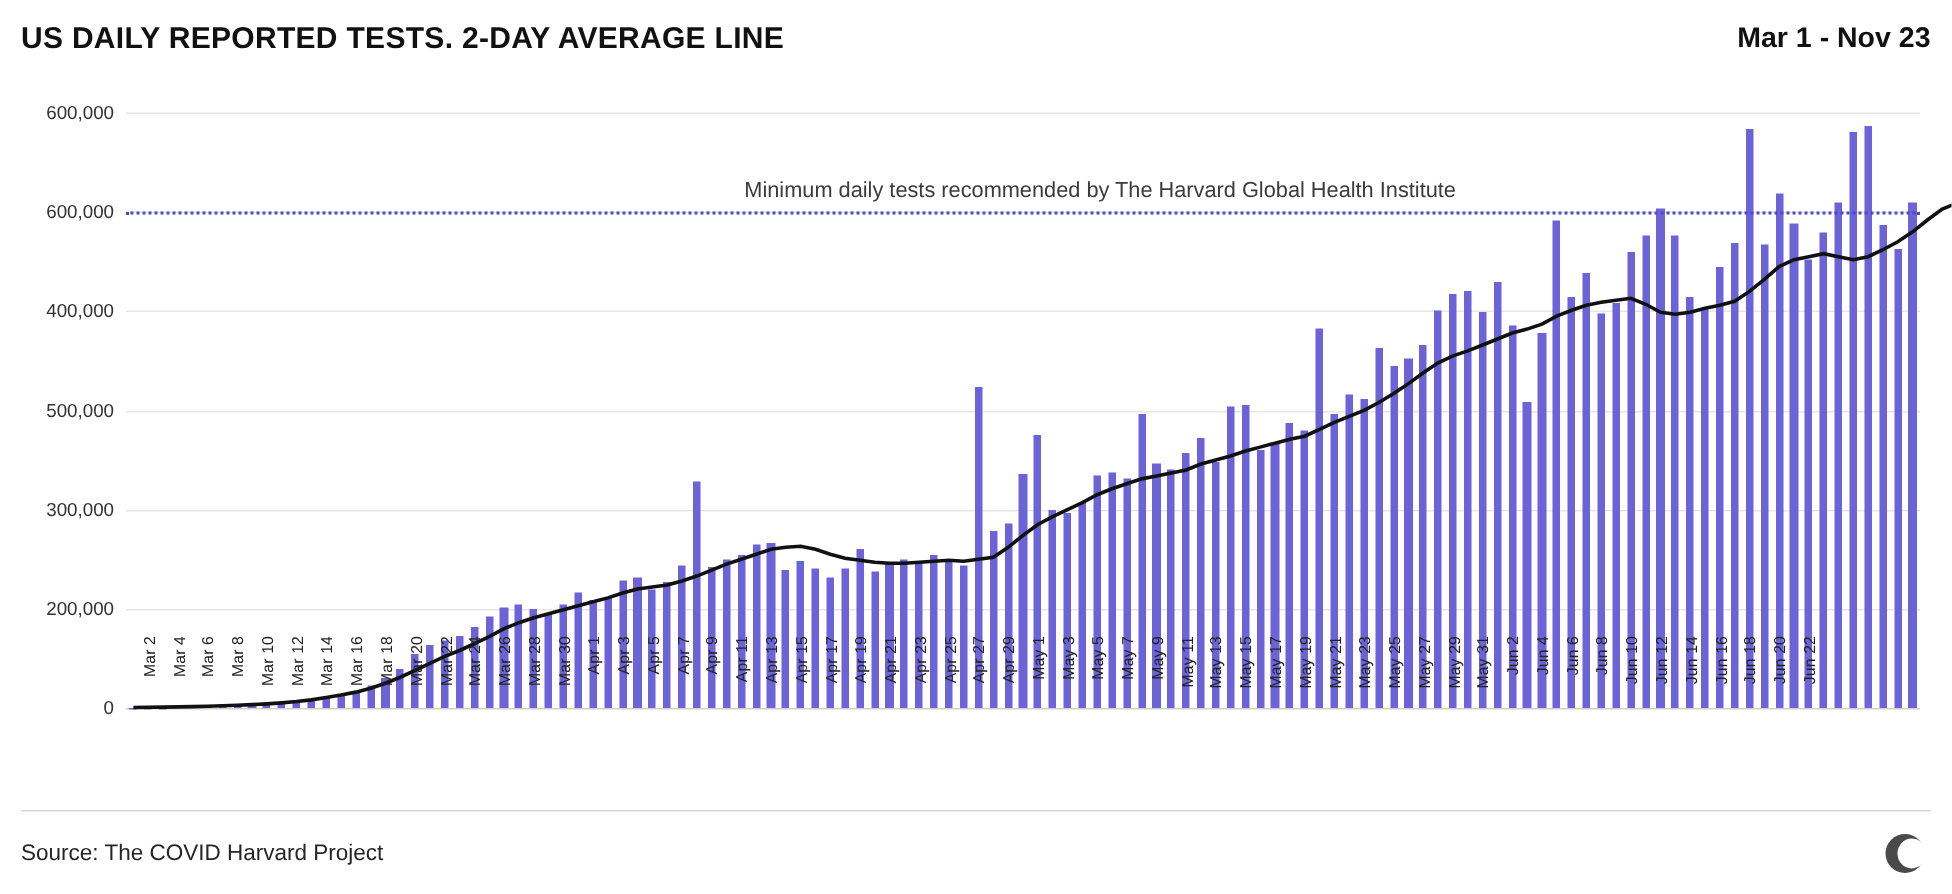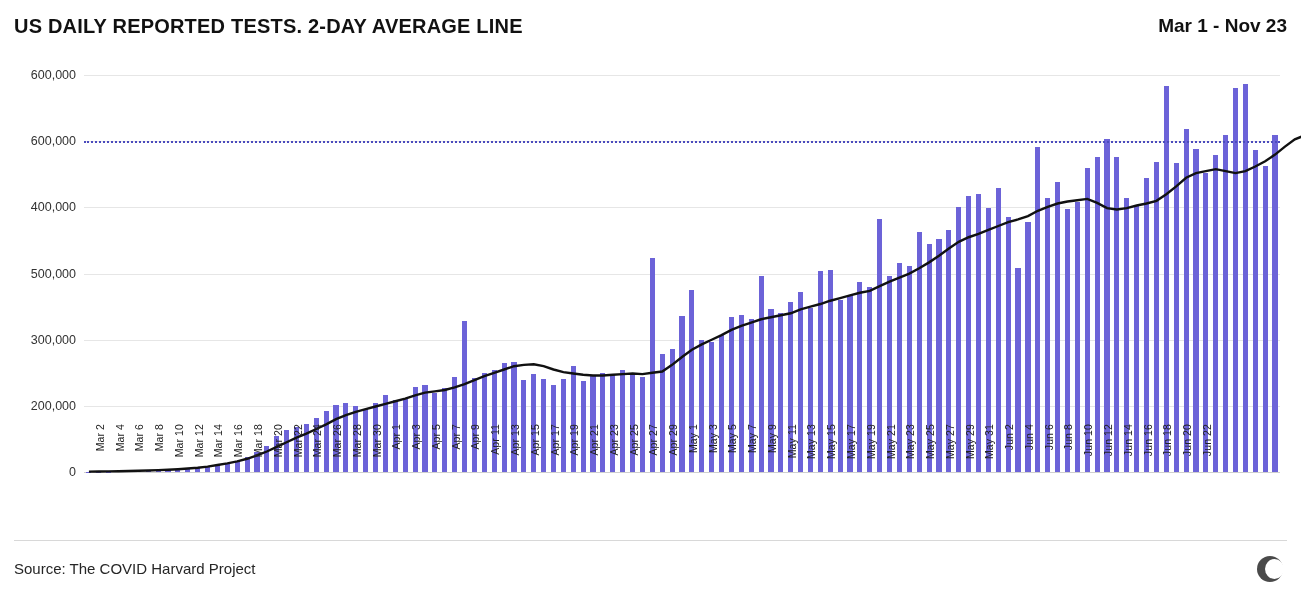--- a/index.html
+++ b/index.html
@@ -324,20 +324,21 @@
           <div class="bar" style="left: 1148.95px; width: 5.13983px; height: 384.21px; background: rgb(108, 99, 216);"></div>
           <div class="bar" style="left: 1158.84px; width: 5.13983px; height: 388.177px; background: rgb(108, 99, 216);"></div>
           <div class="bar" style="left: 1168.72px; width: 5.13983px; height: 322.048px; background: rgb(108, 99, 216);"></div>
           <div class="bar" style="left: 1178.6px; width: 5.13983px; height: 306.177px; background: rgb(108, 99, 216);"></div>
           <div class="bar" style="left: 1188.49px; width: 5.13983px; height: 337.258px; background: rgb(108, 99, 216);"></div>
         </div>
       <svg class="avg-svg" id="avgsvg" viewBox="0 0 1196 410" preserveAspectRatio="none">
         <polyline id="avgline" fill="none" stroke="#111111" stroke-width="2.4" vector-effect="non-scaling-stroke" points="4.94,409.67 14.83,409.54 24.71,409.40 34.60,409.27 44.48,409.07 54.36,408.81 64.25,408.55 74.13,408.15 84.02,407.75 93.90,407.22 103.79,406.56 113.67,405.70 123.55,404.58 133.44,403.06 143.32,401.40 153.21,399.42 163.09,396.77 172.98,393.47 182.86,389.50 192.74,384.87 202.63,380.24 212.51,375.61 222.40,371.65 232.28,367.02 242.17,362.39 252.05,357.10 261.93,353.13 271.82,349.82 281.70,347.18 291.59,344.53 301.47,341.89 311.36,339.24 321.24,336.60 331.12,333.29 341.01,330.65 350.89,329.32 360.78,328.00 370.66,325.35 380.55,322.05 390.43,318.08 400.31,314.11 410.20,310.81 420.08,307.50 429.97,304.19 439.85,302.87 449.74,302.21 459.62,304.19 469.50,307.50 479.39,310.15 489.27,311.47 499.16,312.79 509.04,313.45 518.93,313.45 528.81,312.79 538.69,312.13 548.58,311.47 558.46,312.13 568.35,310.81 578.23,309.48 588.12,302.87 598.00,294.94 607.88,287.66 617.77,282.37 627.65,277.74 637.54,273.11 647.42,267.82 657.31,263.85 667.19,260.55 677.07,257.24 686.96,255.26 696.84,253.27 706.73,251.29 716.61,247.32 726.50,244.68 736.38,242.03 746.26,238.73 756.15,236.08 766.03,233.44 775.92,230.79 785.80,228.81 795.69,224.18 805.57,219.55 815.45,215.58 825.34,211.61 835.22,206.32 845.11,200.37 854.99,193.76 864.88,186.48 874.76,179.87 884.64,175.24 894.53,171.94 904.41,167.97 914.30,164.00 924.18,160.03 934.07,157.39 943.95,154.08 953.83,148.79 963.72,144.82 973.60,141.52 983.49,139.53 993.37,138.21 1003.26,136.89 1013.14,140.85 1023.02,146.15 1032.91,147.47 1042.79,146.15 1052.68,143.50 1062.56,141.52 1072.45,138.87 1082.33,132.26 1092.21,124.32 1102.10,115.73 1111.98,111.10 1121.87,109.11 1131.75,107.13 1141.64,109.11 1151.52,111.10 1161.40,109.11 1171.29,104.48 1181.17,99.19 1191.06,92.58 1200.94,84.65 1210.83,77.37 1220.71,73.40 1230.60,69.44 1240.48,65.47"></polyline>
       </svg>
       <div class="harvard-line" id="harvardline" style="top: 79.3548px; border-top-color: rgb(75, 75, 189);"></div>
+      <div class="harvard-label" id="harvardlabel" style="top: 73.3548px; left: 649.428px;">Minimum daily tests recommended by The Harvard Global Health Institute</div>
     </div>
   </div>
 
   <div class="xaxis" id="xaxis">
       <div class="xlabel" style="left: 9.82645px;">Mar 2</div>
       <div class="xlabel" style="left: 29.595px;">Mar 4</div>
       <div class="xlabel" style="left: 49.3636px;">Mar 6</div>
       <div class="xlabel" style="left: 69.1322px;">Mar 8</div>
       <div class="xlabel" style="left: 88.9008px;">Mar 10</div>
       <div class="xlabel" style="left: 108.669px;">Mar 12</div>

